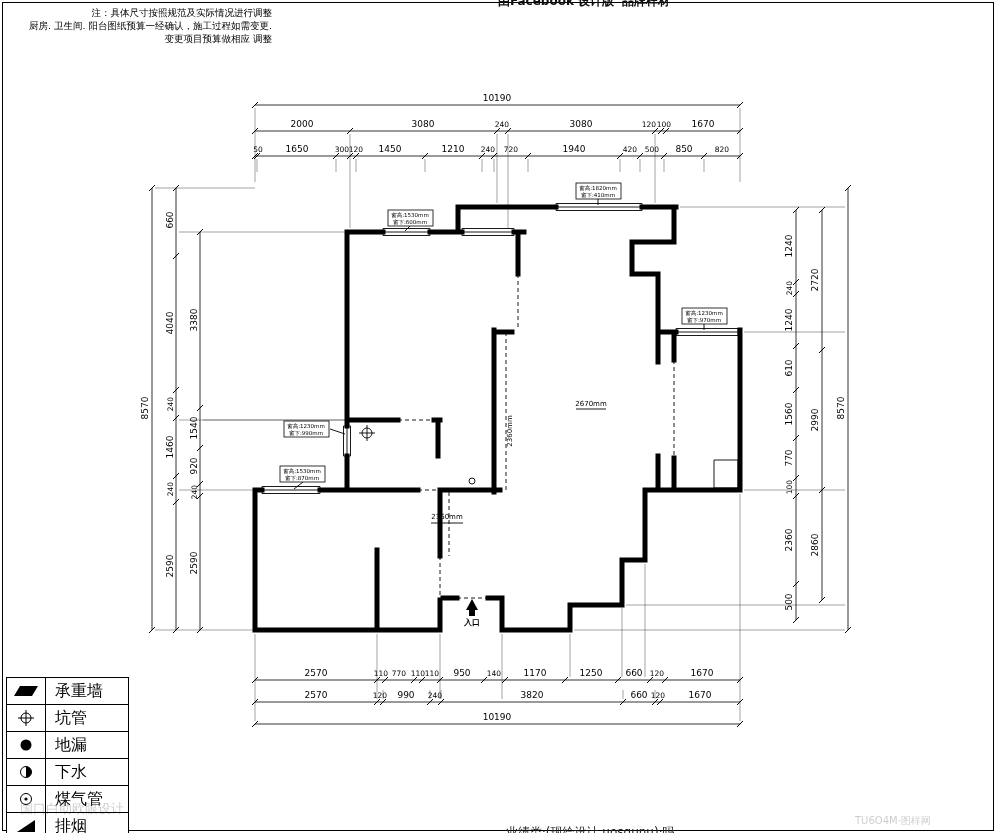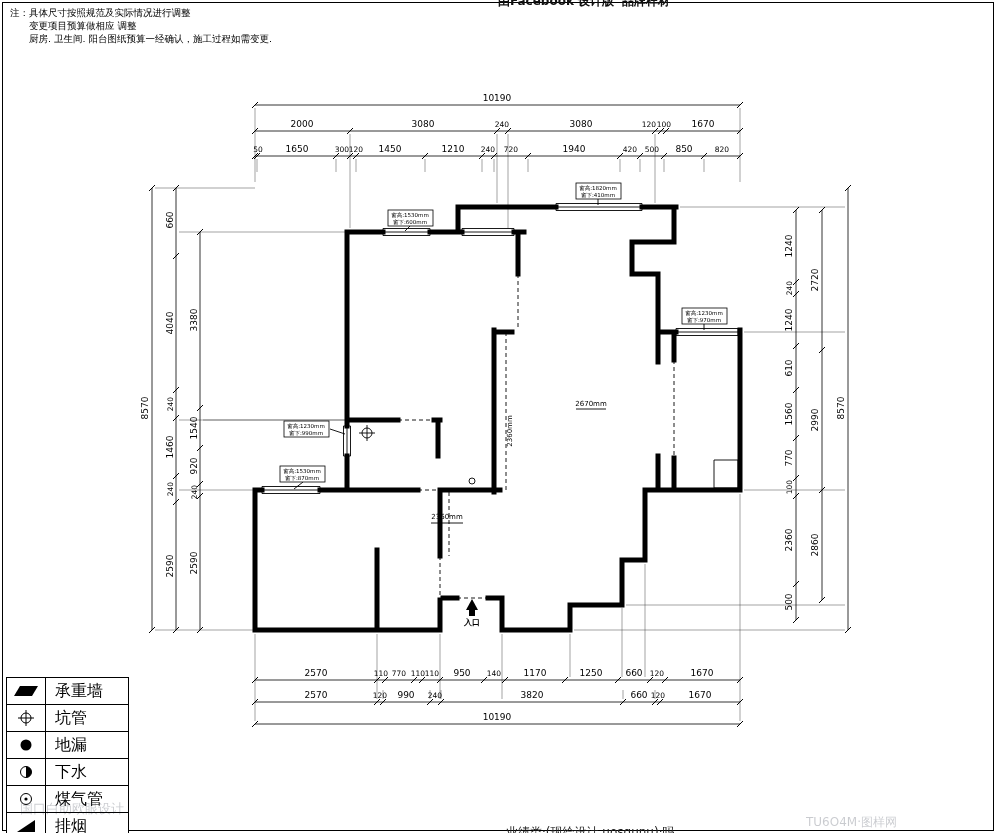--- a/index.html
+++ b/index.html
@@ -1,19 +1,19 @@
 <!DOCTYPE html>
 <html><head>
 <meta charset="utf-8">
 <style>
   html,body{margin:0;padding:0;background:#fff;}
   #page{position:relative;width:996px;height:833px;background:#fff;overflow:hidden;
         font-family:"DejaVu Sans",sans-serif;color:#000;}
   #border{position:absolute;left:2px;top:2px;right:2px;bottom:2px;border:1px solid #000;pointer-events:none;}
-  #notes{position:absolute;left:10px;top:6px;font-size:9.5px;line-height:13px;color:#000;}
+  #notes{position:absolute;left:10px;top:6px;font-size:9.5px;line-height:13px;color:#000;text-align:right;}
   #notes .ind{padding-left:19px;display:block;}
   svg text{font-family:"DejaVu Sans",sans-serif;}
   .d{font-size:9px;fill:#000;text-anchor:middle;}
   .ds{font-size:7.5px;}
   .wl{font-size:5.5px;fill:#000;text-anchor:middle;}
   .pd{font-size:7px;fill:#000;text-anchor:middle;}
   .entr{font-size:8px;font-weight:bold;fill:#000;text-anchor:middle;}
   .dl{stroke:#000;stroke-width:.8;fill:none;}
   .tk{stroke:#000;stroke-width:1;fill:none;}
   .ext{stroke:#444;stroke-width:.5;fill:none;}
@@ -23,32 +23,32 @@
   .thin{stroke:#000;stroke-width:.9;fill:none;}
   .wlb{fill:#fff;stroke:#000;stroke-width:.8;}
   #legend{position:absolute;left:6px;top:677px;width:121px;border:1px solid #000;background:#fff;}
   .lrow{display:flex;height:26px;border-bottom:1px solid #000;}
   .licon{width:38px;border-right:1px solid #000;display:flex;align-items:center;justify-content:center;}
   .llabel{flex:1;display:flex;align-items:center;padding-left:9px;font-size:16px;}
   .wm-top{position:absolute;left:498px;top:-7px;font-size:12px;font-weight:bold;color:#111;white-space:nowrap;}
   .wm-bottom{position:absolute;left:506px;top:824px;font-size:12px;color:#222;white-space:nowrap;}
   .wm-faint{position:absolute;color:#0f172a;opacity:.22;white-space:nowrap;}
   .wm-fl{left:20px;top:800px;font-size:13px;}
-  .wm-fr{left:806px;top:814px;font-size:12px;}
+  .wm-fr{left:855px;top:814px;font-size:10px;}
 </style>
 </head>
 <body>
 
 <div id="page">
   <div id="border"></div>
 
   <div id="notes">
     <span>注：具体尺寸按照规范及实际情况进行调整</span>
+    <span class="ind">厨房. 卫生间. 阳台图纸预算一经确认，施工过程如需变更.</span>
     <span class="ind">变更项目预算做相应 调整</span>
-    <span class="ind">厨房. 卫生间. 阳台图纸预算一经确认，施工过程如需变更.</span>
   </div>
 
   <svg width="996" height="833" viewBox="0 0 996 833" style="position:absolute;left:0;top:0;">
 
     <g>
       <path class="ext" d="M255,108V182 M350,134V228 M497,134V203 M508,134V228 M655,134V203 M740,108V182
         M257,159V172 M336,159V172 M356,159V172 M425,159V172 M482,159V172 M494,159V172 M528,159V172 M620,159V172 M640,159V172 M664,159V172 M704,159V172
         M255,634V721 M377,634V699 M440,634V699 M502,634V699 M570,634V677 M622,608V677 M645,564V677 M740,494V721
         M383,690V699 M430,690V699 M441,690V699 M623,690V699 M655,690V699
         M155,188H255 M155,630H253 M179,232H345 M179,420H345 M179,490H253 M203,420H345

